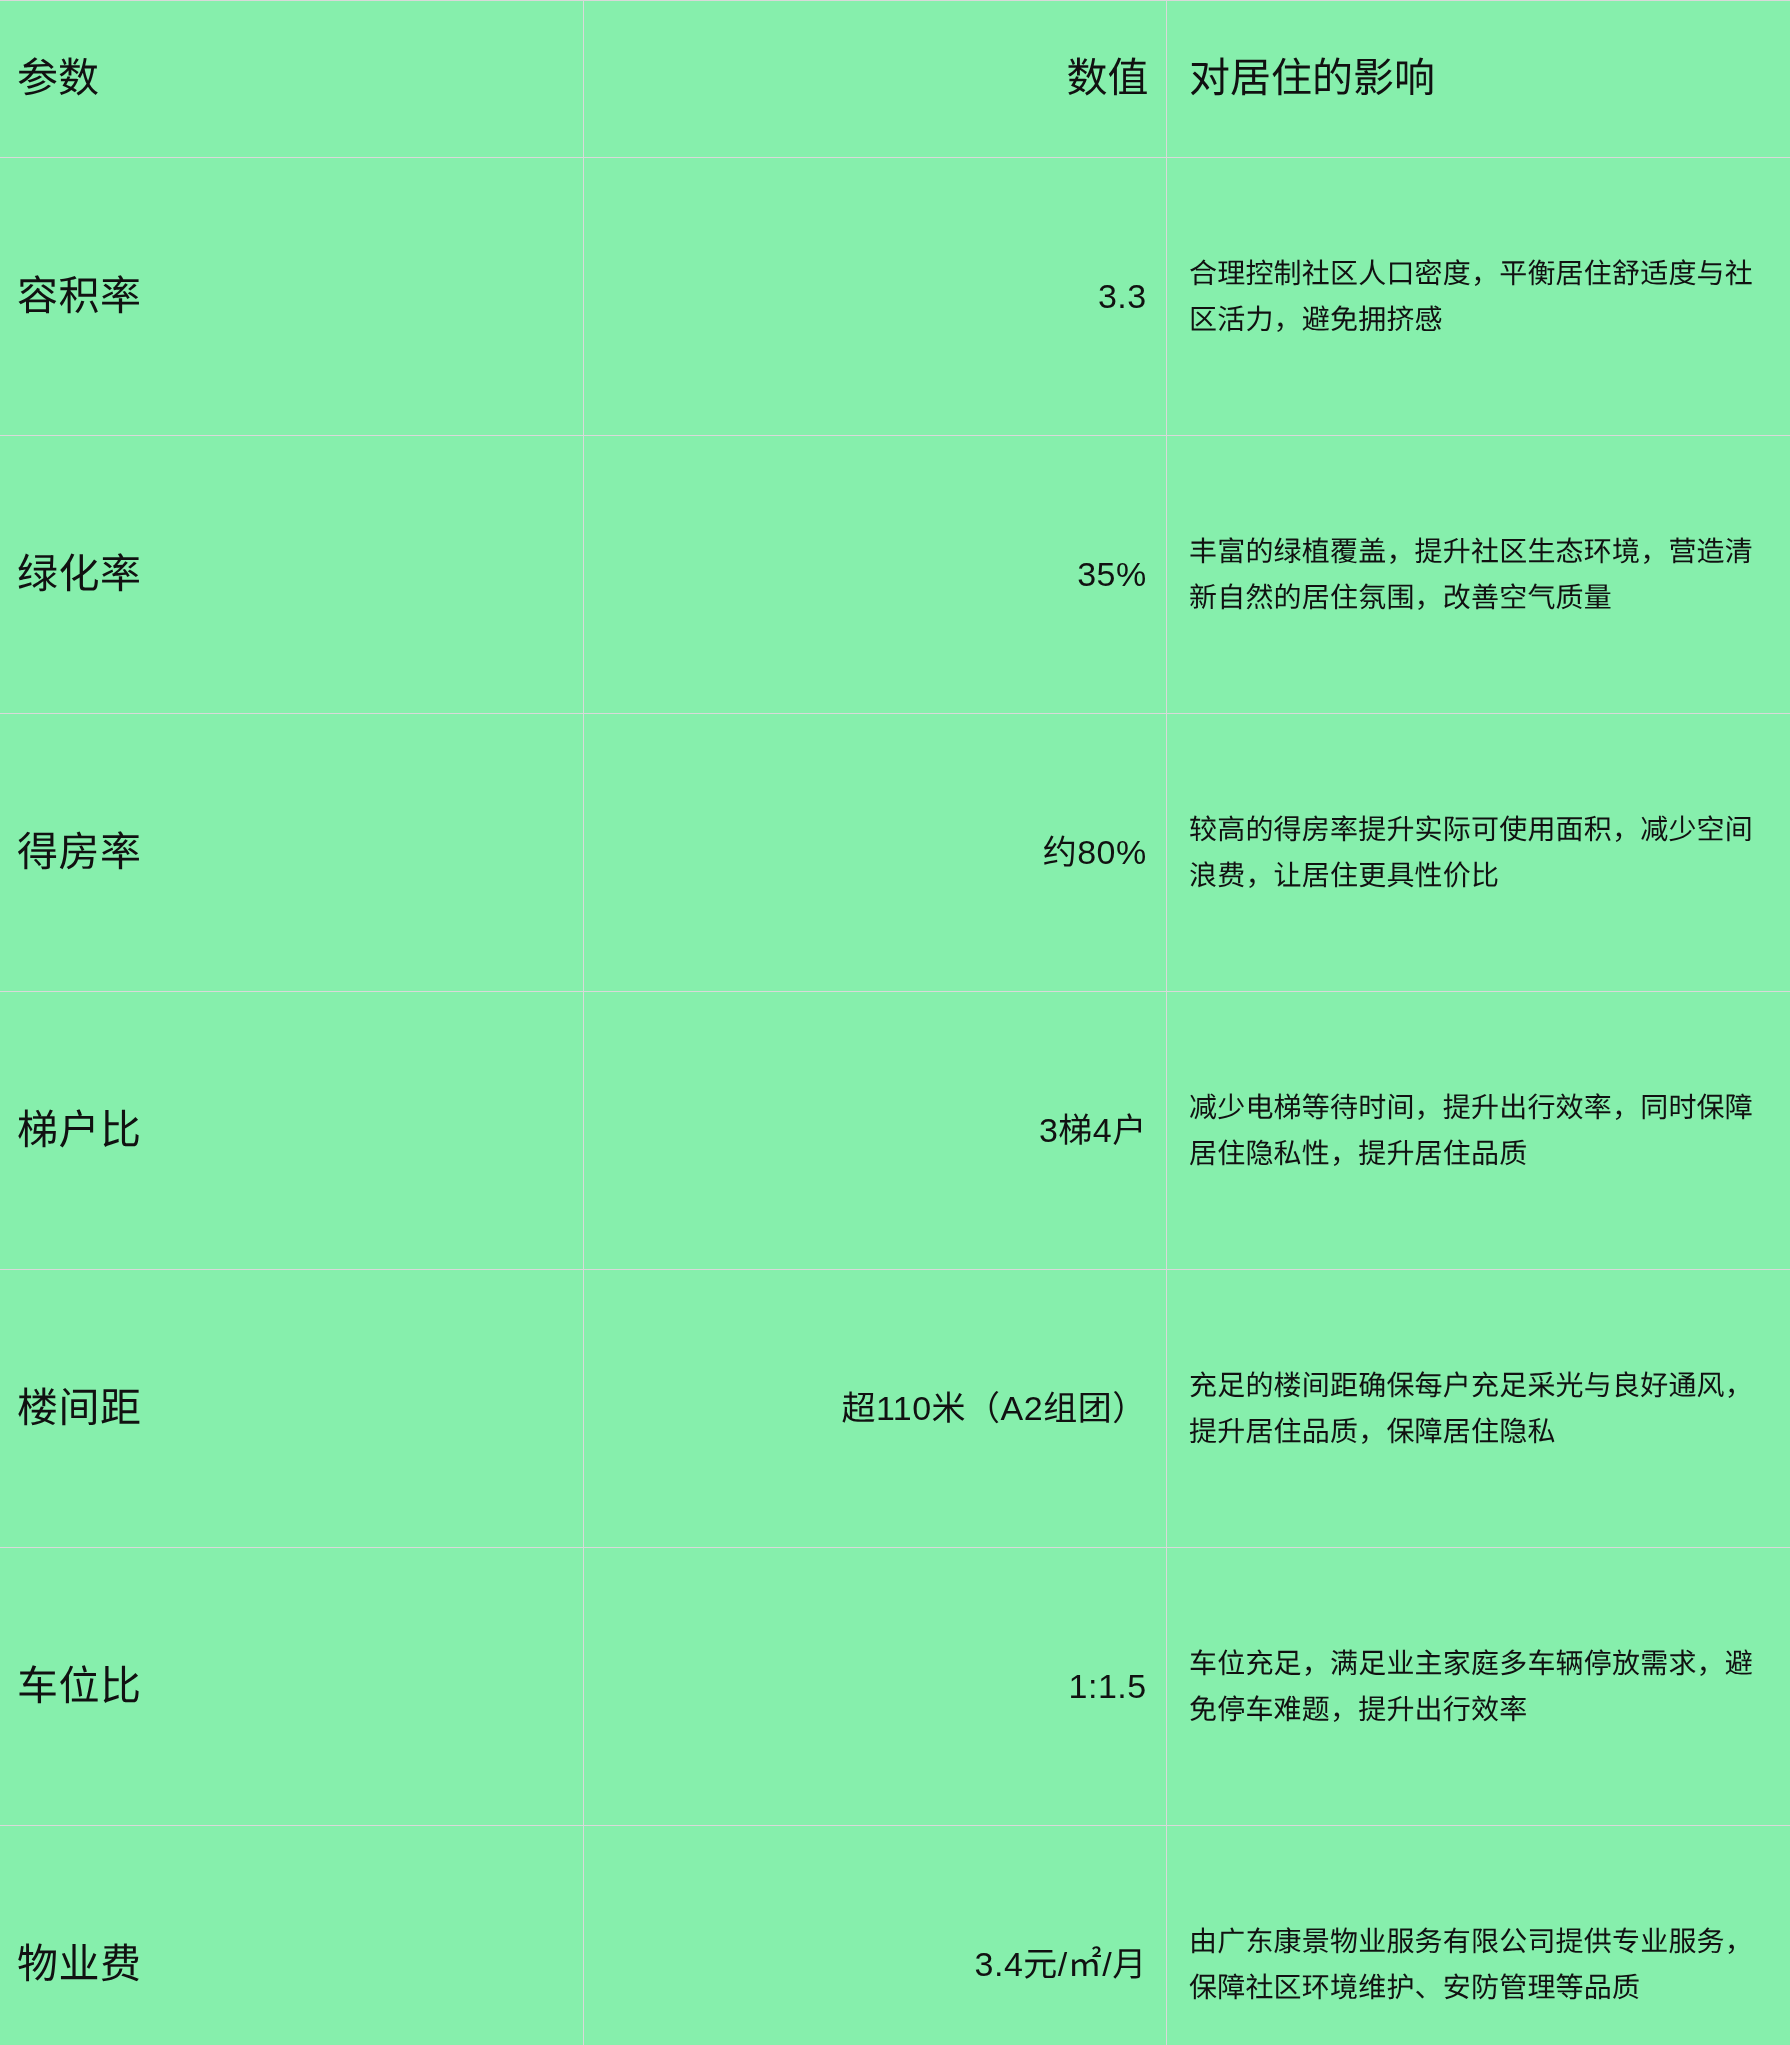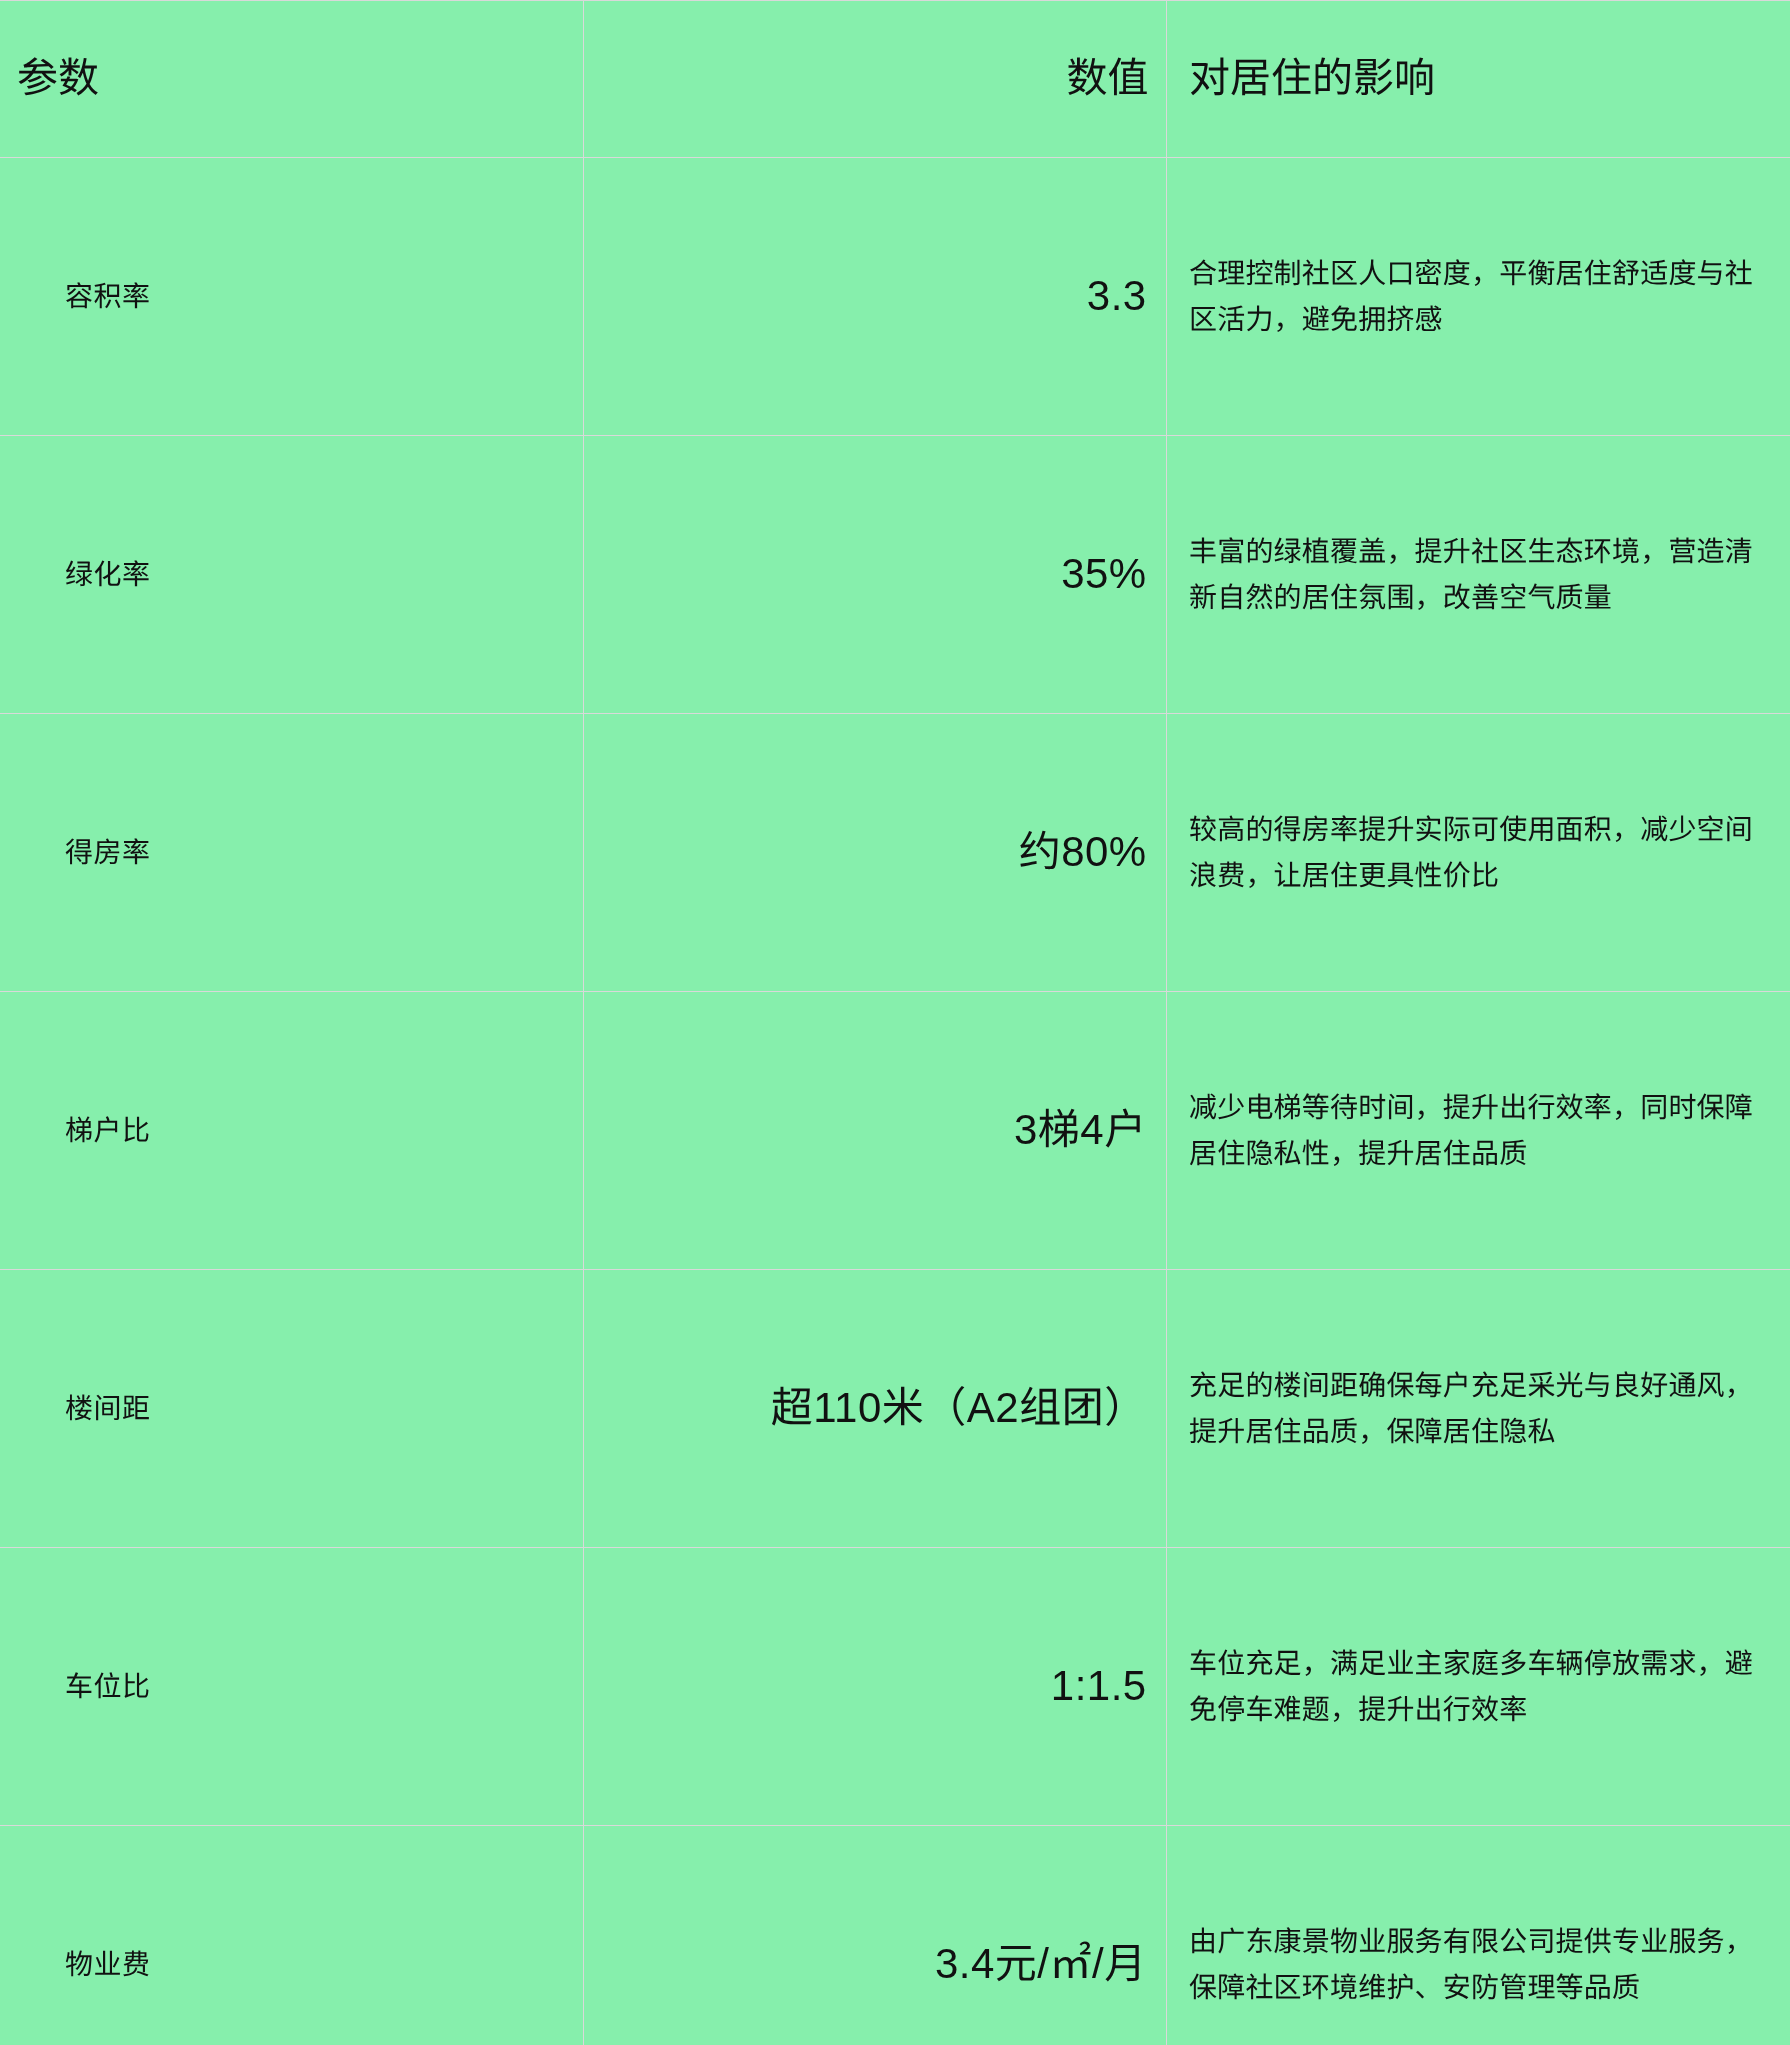--- a/index.html
+++ b/index.html
@@ -59,27 +59,26 @@
   }
 
   .body-row td {
     height: 269px;
   }
   .cell-inner {
     padding: 0 14.8px 0 13px;
     box-sizing: border-box;
   }
   .param-text {
-    font-size: 28px;
+    font-size: 41px;
     line-height: 1.35;
     letter-spacing: 0.5px;
-    margin-left: 48px;
   }
   .value-text {
-    font-size: 42px;
+    font-size: 34px;
     line-height: 1.35;
     letter-spacing: 0.5px;
   }
   .impact-text {
     font-size: 28px;
     line-height: 1.62;
     letter-spacing: 0.2px;
     padding-right: 22px;
   }
   .pad-left-head { padding-left: 13px; }

